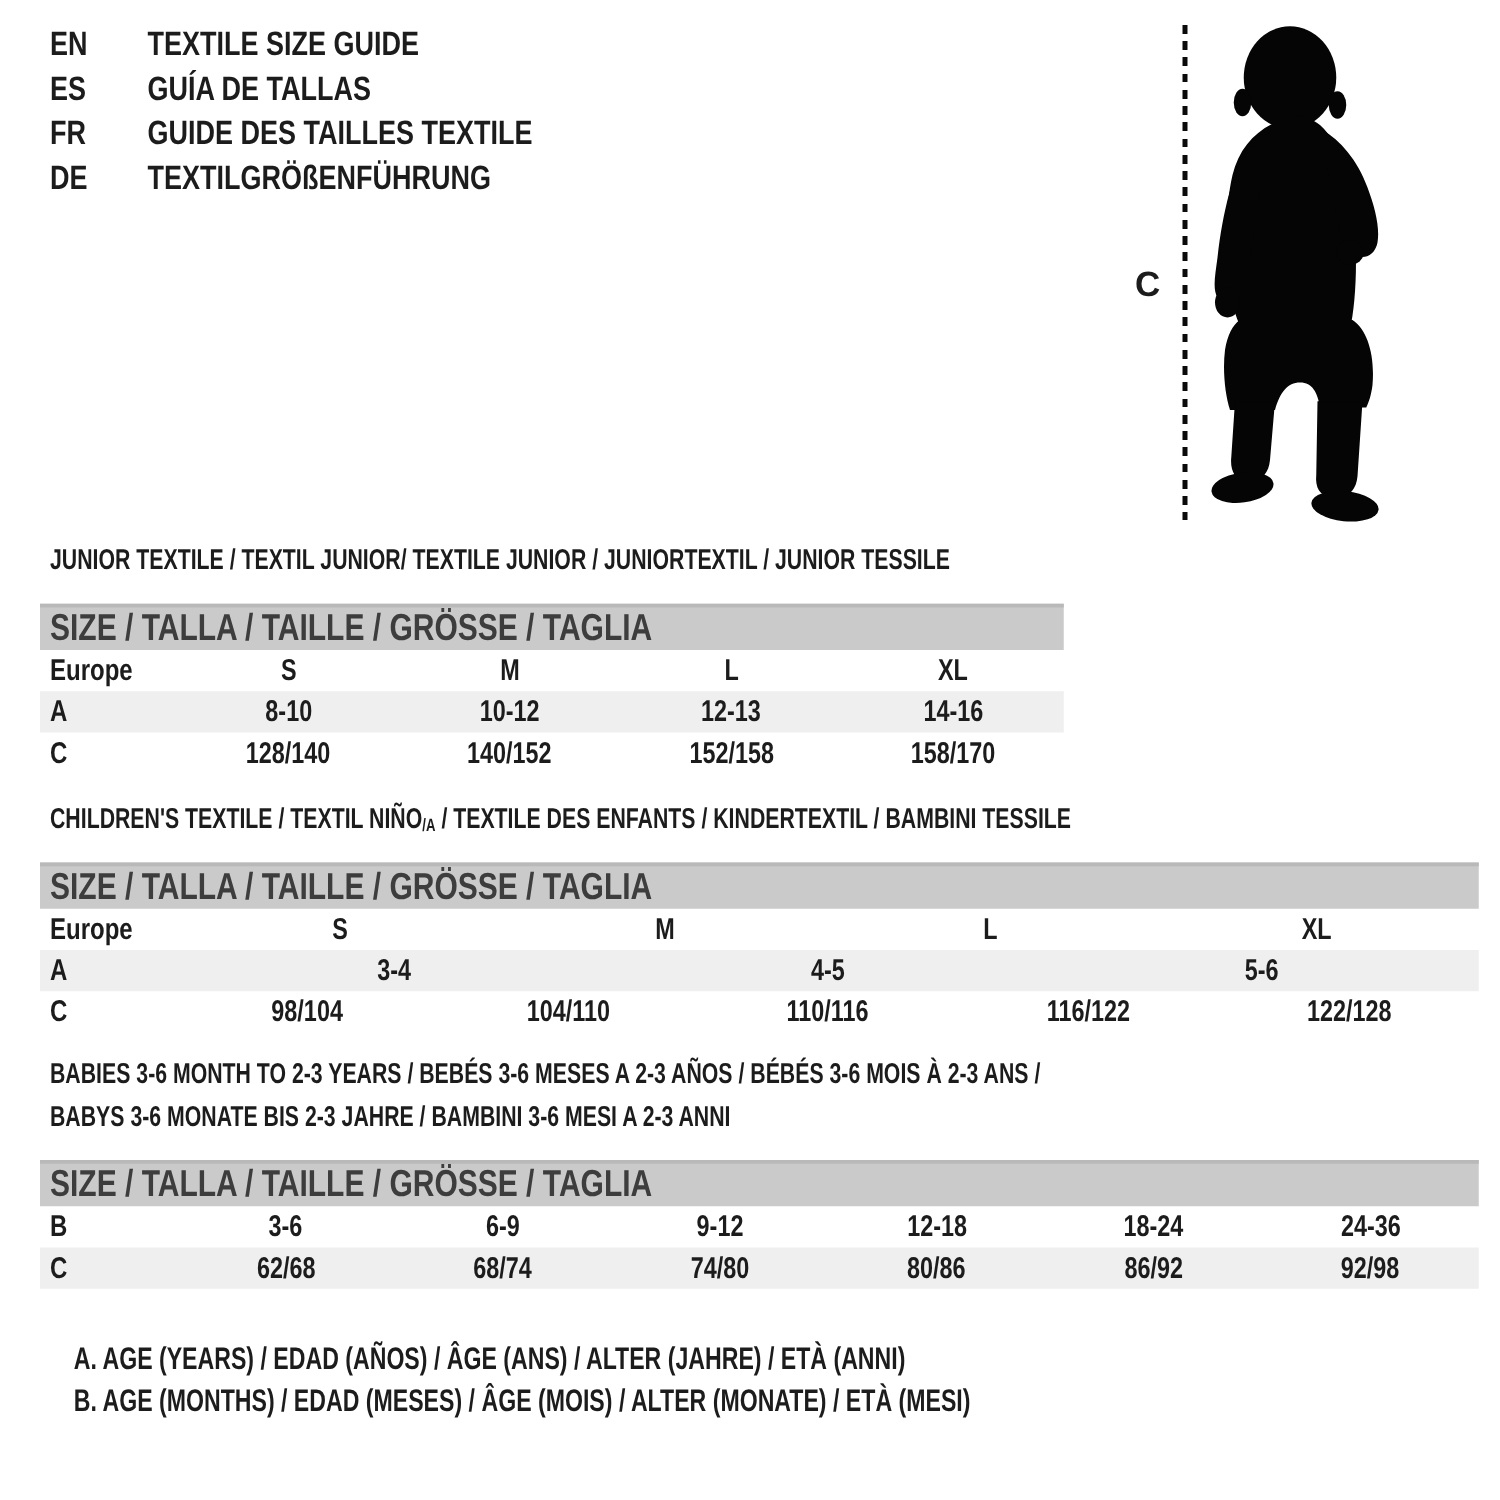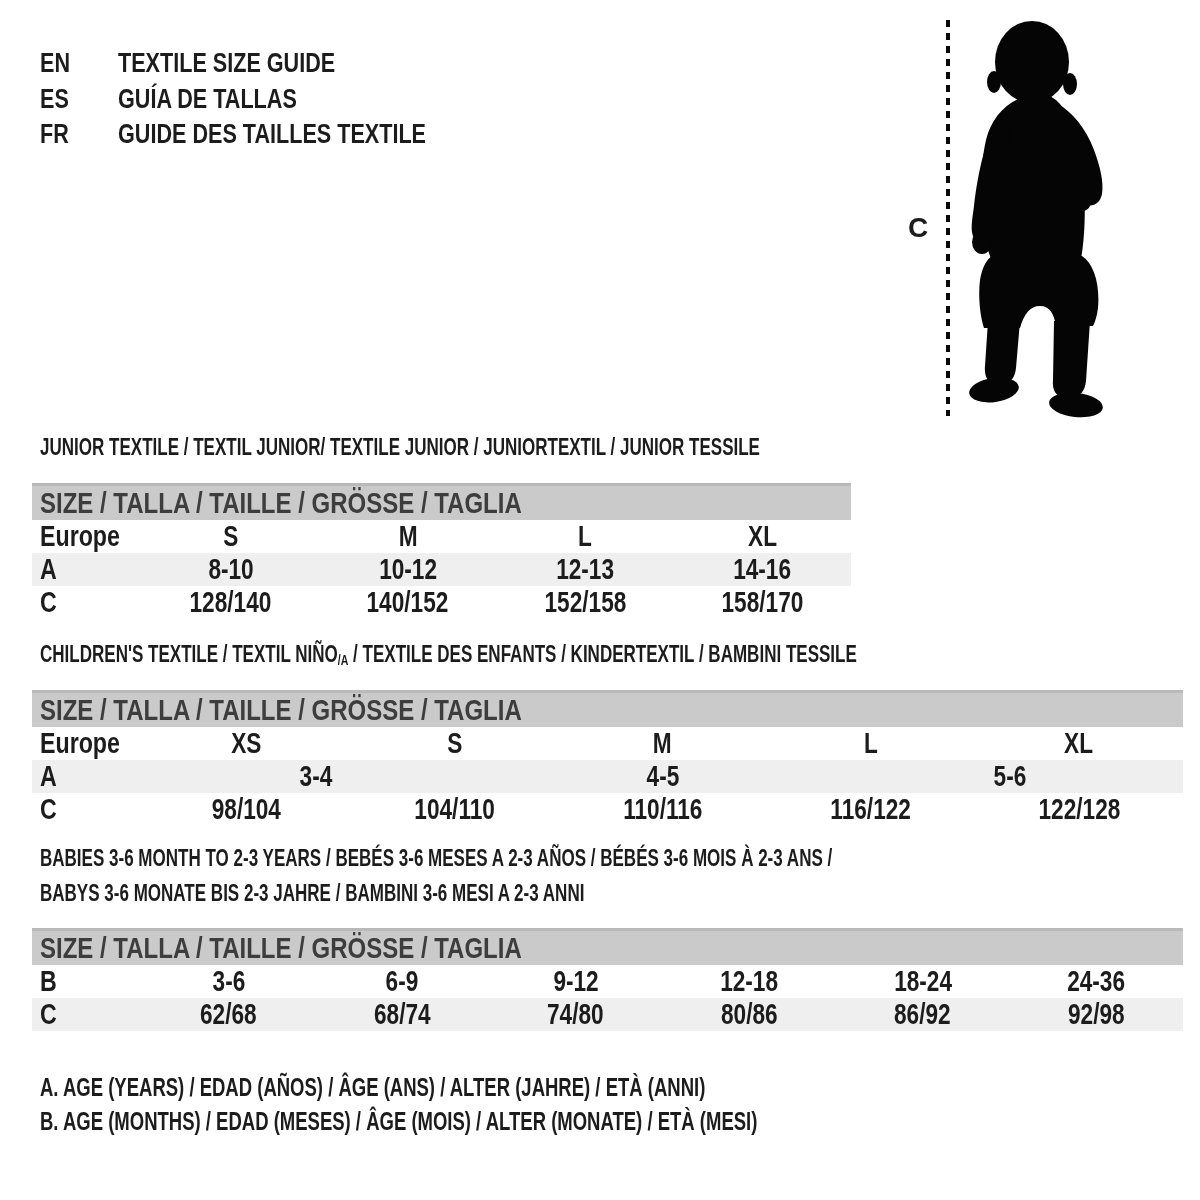--- a/index.html
+++ b/index.html
@@ -7,21 +7,21 @@
     position:relative; width:1200px; height:1200px; background:#ffffff;
     font-family:"Liberation Sans", sans-serif; color:#1c1c1c; overflow:hidden;
   }
   .ct  { display:inline-block; font-weight:700; transform-origin:0 50%; white-space:nowrap; }
   .ctc { transform-origin:50% 50%; }
   .s74 { transform:scaleX(.74); }
   .s78 { transform:scaleX(.78); }
   .s80 { transform:scaleX(.80); }
 
   
-  .lang-block { position:absolute; left:40px; top:46px; }
+  .lang-block { position:absolute; left:40px; top:18px; }
   .lang-row   { display:flex; height:35.5px; align-items:center; font-size:27px; }
   .lang-code  { width:78px; }
   
   .measure-line {
     position:absolute; left:946px; top:20px; width:4px; height:396px;
     background:repeating-linear-gradient(to bottom, #0a0a0a 0 7px, transparent 7px 13px);
   }
   .measure-label { position:absolute; left:908px; top:212px; font-size:28px; font-weight:700; }
   .toddler { position:absolute; left:966px; top:16px; }
 
@@ -29,46 +29,50 @@
   .sec-title { position:absolute; left:40px; font-size:23px; line-height:27px; }
   .sub { font-size:.62em; vertical-align:-0.18em; }
 
   
   .tbl { position:absolute; left:32px; }
   .tbl-head {
     height:37px; background:#cacaca; border-top:3px solid #b9b9b9;
     display:flex; align-items:center; padding-left:8px; box-sizing:border-box;
     color:#3d3d3d; font-size:30px;
   }
-  .tbl-row { display:flex; height:33px; align-items:center; font-size:29px; }
+  .tbl-row { display:flex; height:33px; align-items:center; font-size:24px; }
   .tbl-row.shaded { background:#efefef; }
   .cell-label { width:110px; padding-left:8px; box-sizing:border-box; }
   .cell-data  { flex:1; text-align:center; }
 
   
   .legend { position:absolute; left:40px; top:1070px; }
-  .legend-line { height:34px; display:flex; align-items:center; font-size:25px; }
+  .legend-line { height:34px; display:flex; align-items:center; font-size:25px;margin-left:19px; }
 </style>
 </head>
 <body>
 
 <div class="page">
 
   <div class="lang-block">
     <div class="lang-row">
       <span class="lang-code"><span class="ct s80">EN</span></span>
       <span class="ct s80">TEXTILE SIZE GUIDE</span>
     </div>
     <div class="lang-row">
       <span class="lang-code"><span class="ct s80">ES</span></span>
       <span class="ct s80">GUÍA DE TALLAS</span>
     </div>
     <div class="lang-row">
       <span class="lang-code"><span class="ct s80">FR</span></span>
       <span class="ct s80">GUIDE DES TAILLES TEXTILE</span>
+    </div>
+    <div class="lang-row">
+      <span class="lang-code"><span class="ct s80">DE</span></span>
+      <span class="ct s80">TEXTILGRÖßENFÜHRUNG</span>
     </div>
   </div>
 
   <div class="measure-line"></div>
   <div class="measure-label">C</div>
   <svg class="toddler" width="174" height="404" viewBox="0 0 174 404">
     <g fill="#050505">
       <ellipse cx="66" cy="46" rx="37" ry="41"></ellipse>
       <ellipse cx="28" cy="66" rx="7" ry="11"></ellipse>
       <ellipse cx="104" cy="68" rx="7" ry="11"></ellipse>
@@ -119,21 +123,20 @@
     <span class="ct s74">
       <span>CHILDREN'S TEXTILE / TEXTIL NIÑO</span><span class="sub">/A</span><span> / TEXTILE DES ENFANTS / KINDERTEXTIL / BAMBINI TESSILE</span>
     </span>
   </div>
   <div class="tbl" style="top:690px; width:1151px;">
     <div class="tbl-head">
       <span class="ct s80">SIZE / TALLA / TAILLE / GRÖSSE / TAGLIA</span>
     </div>
     <div class="tbl-row">
       <span class="cell-label"><span class="ct s80">Europe</span></span>
-      <span class="cell-data"><span class="ct ctc s78">XS</span></span>
       <span class="cell-data"><span class="ct ctc s78">S</span></span>
       <span class="cell-data"><span class="ct ctc s78">M</span></span>
       <span class="cell-data"><span class="ct ctc s78">L</span></span>
       <span class="cell-data"><span class="ct ctc s78">XL</span></span>
     </div>
     <div class="tbl-row shaded">
       <span class="cell-label"><span class="ct s80">A</span></span>
       <span class="cell-data"><span class="ct ctc s78">3-4</span></span>
       <span class="cell-data"><span class="ct ctc s78">4-5</span></span>
       <span class="cell-data"><span class="ct ctc s78">5-6</span></span>

